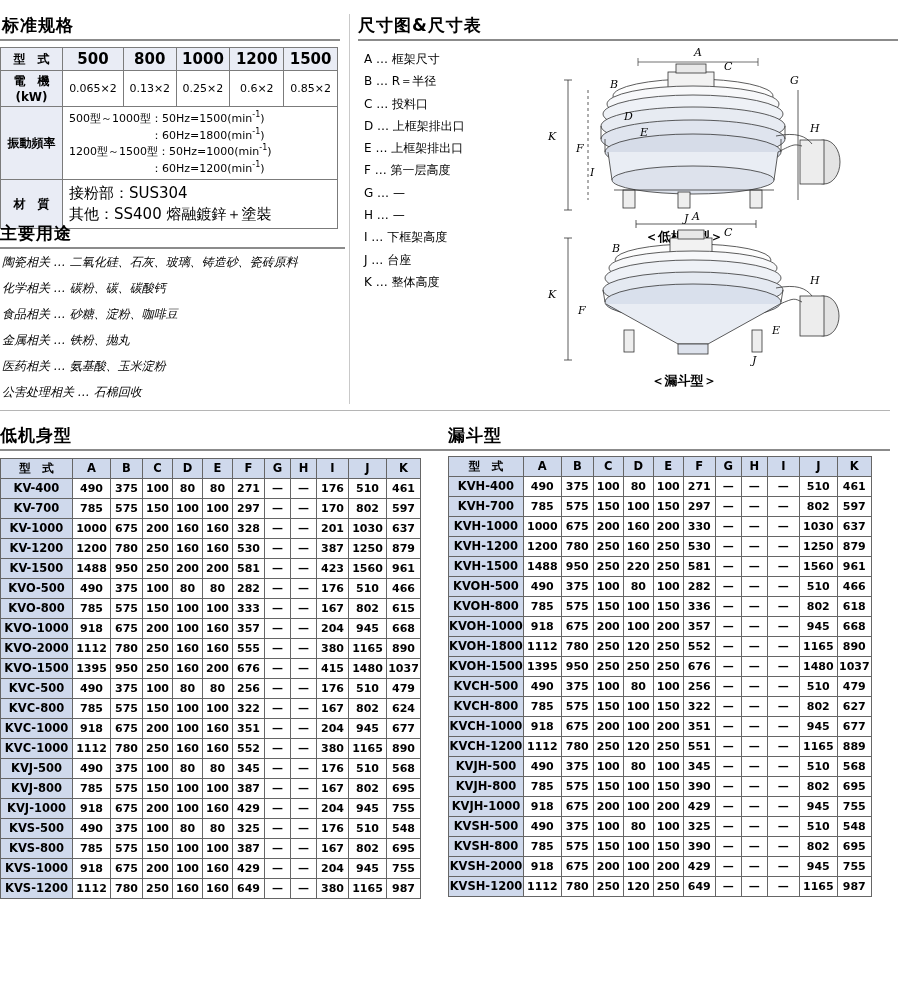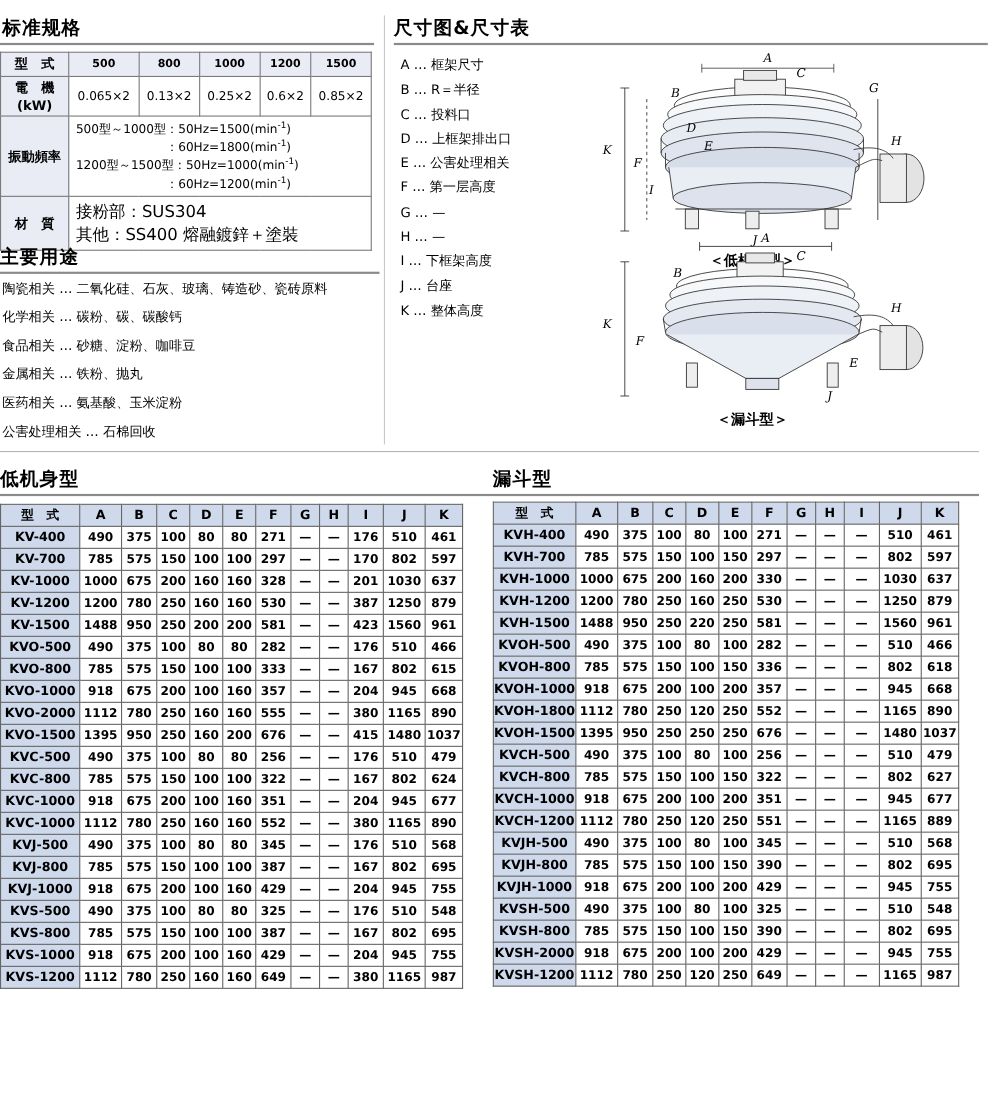--- a/index.html
+++ b/index.html
@@ -42,21 +42,21 @@
   }
   table.spec .lbl {
     background: #e9ecf5;
     width: 62px;
     font-weight: bold;
     font-size: 12px;
   }
   table.spec .hdr {
     background: #e9ecf5;
     font-weight: bold;
-    font-size: 10px;
+    font-size: 15px;
   }
   table.spec .freq {
     text-align: left;
     padding: 3px 6px;
     line-height: 1.35;
     font-size: 11px;
   }
   table.spec .mat {
     text-align: left;
     padding: 3px 6px;
@@ -65,20 +65,21 @@
   }
   sup.u { font-size: 8px; vertical-align: super; }
 
   
   #uses { position: absolute; left: 0; top: 222px; width: 345px; }
   .use-line {
     font-size: 12px;
     line-height: 1.0;
     padding: 7px 0 7px 2px;
     white-space: nowrap;
+    font-style: italic;
   }
 
   
   #topright { position: absolute; left: 358px; top: 14px; width: 540px; }
   .legend {
     position: absolute;
     left: 6px; top: 34px;
     font-size: 12px;
     line-height: 22.3px;
   }
@@ -195,21 +196,21 @@
 
   <div id="topright">
     <div class="sec-title">尺寸图&amp;尺寸表</div>
     <div class="sec-rule"></div>
 
     <div class="legend">
       <div>A … 框架尺寸</div>
       <div>B … R＝半径</div>
       <div>C … 投料口</div>
       <div>D … 上框架排出口</div>
-      <div>E … 公害处理相关</div>
+      <div>E … 上框架排出口</div>
       <div>F … 第一层高度</div>
       <div>G … —</div>
       <div>H … —</div>
       <div>I … 下框架高度</div>
       <div>J … 台座</div>
       <div>K … 整体高度</div>
     </div>
 
     <div class="dwg" style="top:26px;">
       <svg width="360" height="190" viewBox="0 0 360 190">

